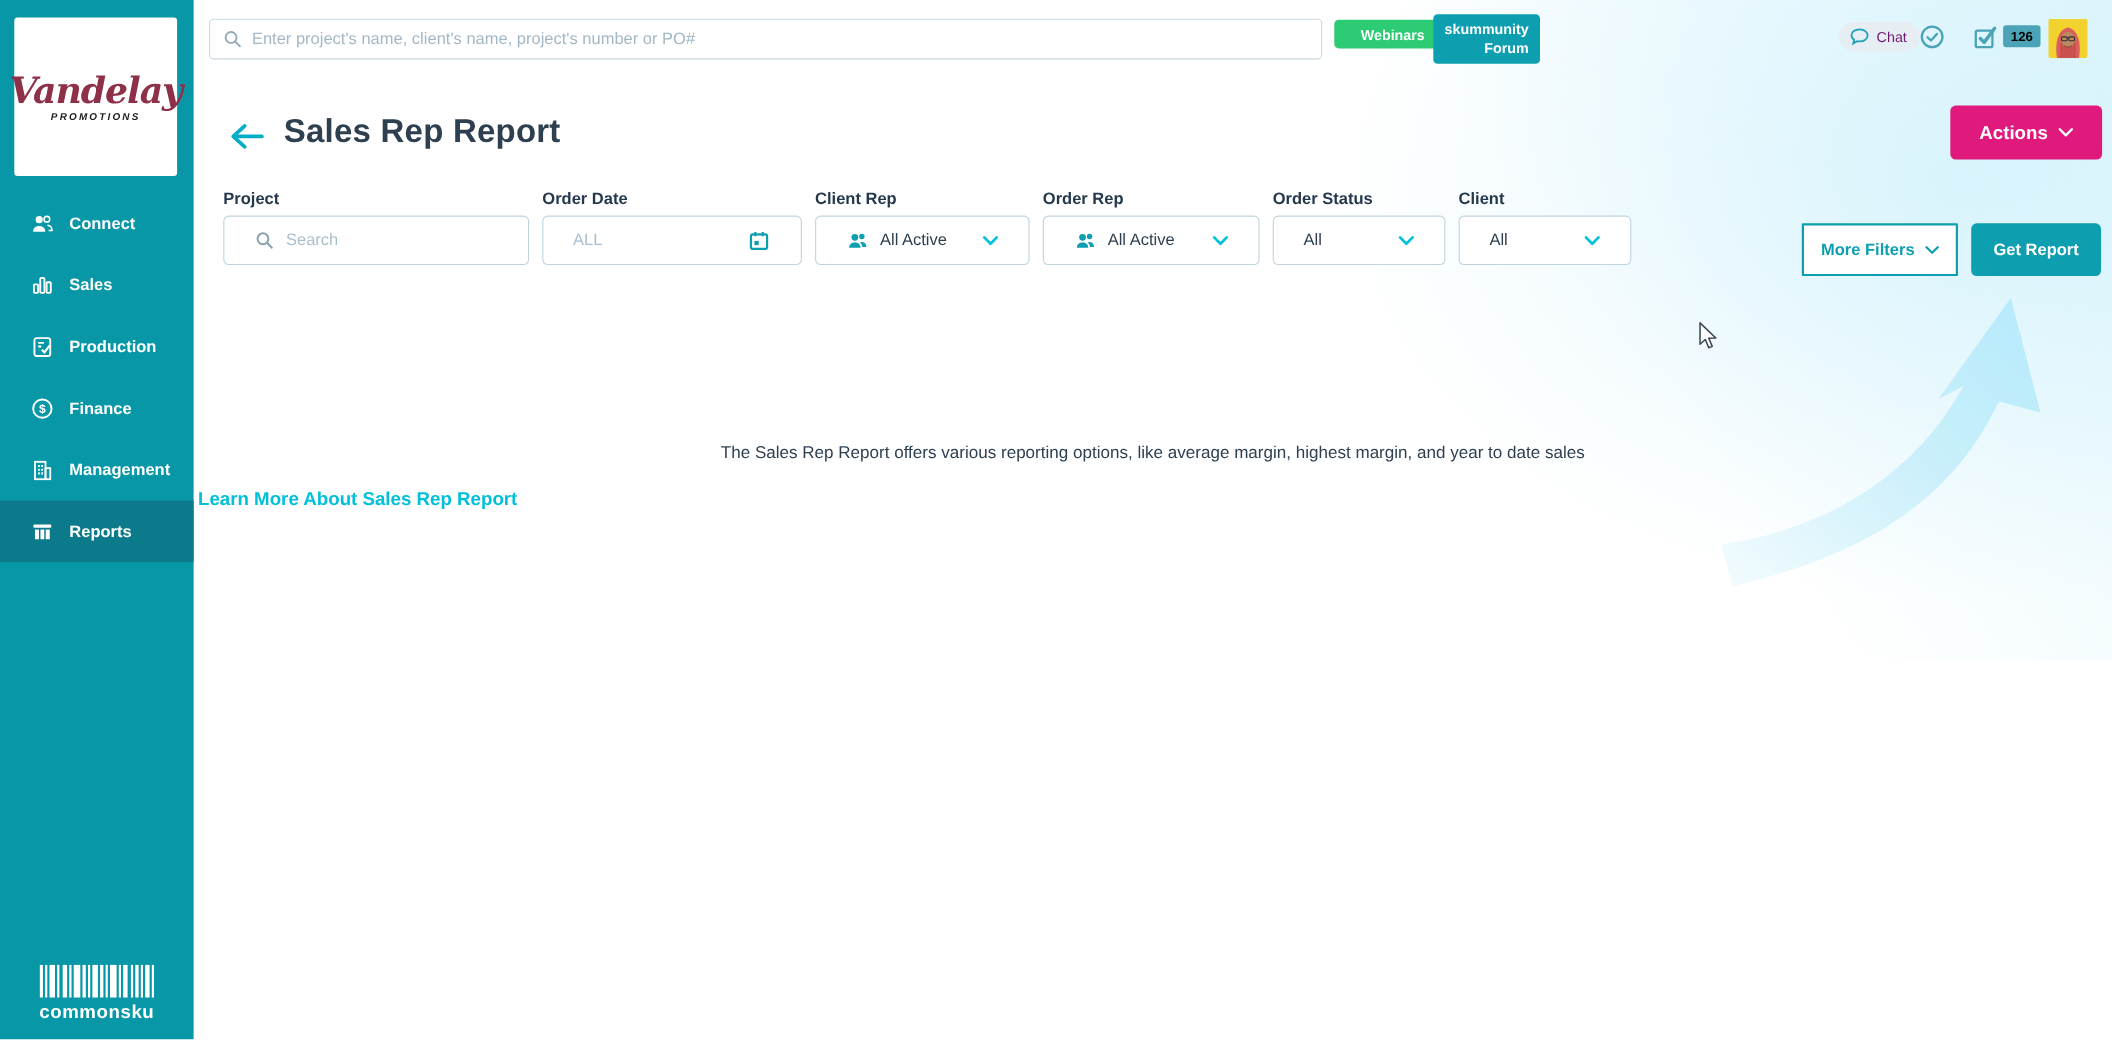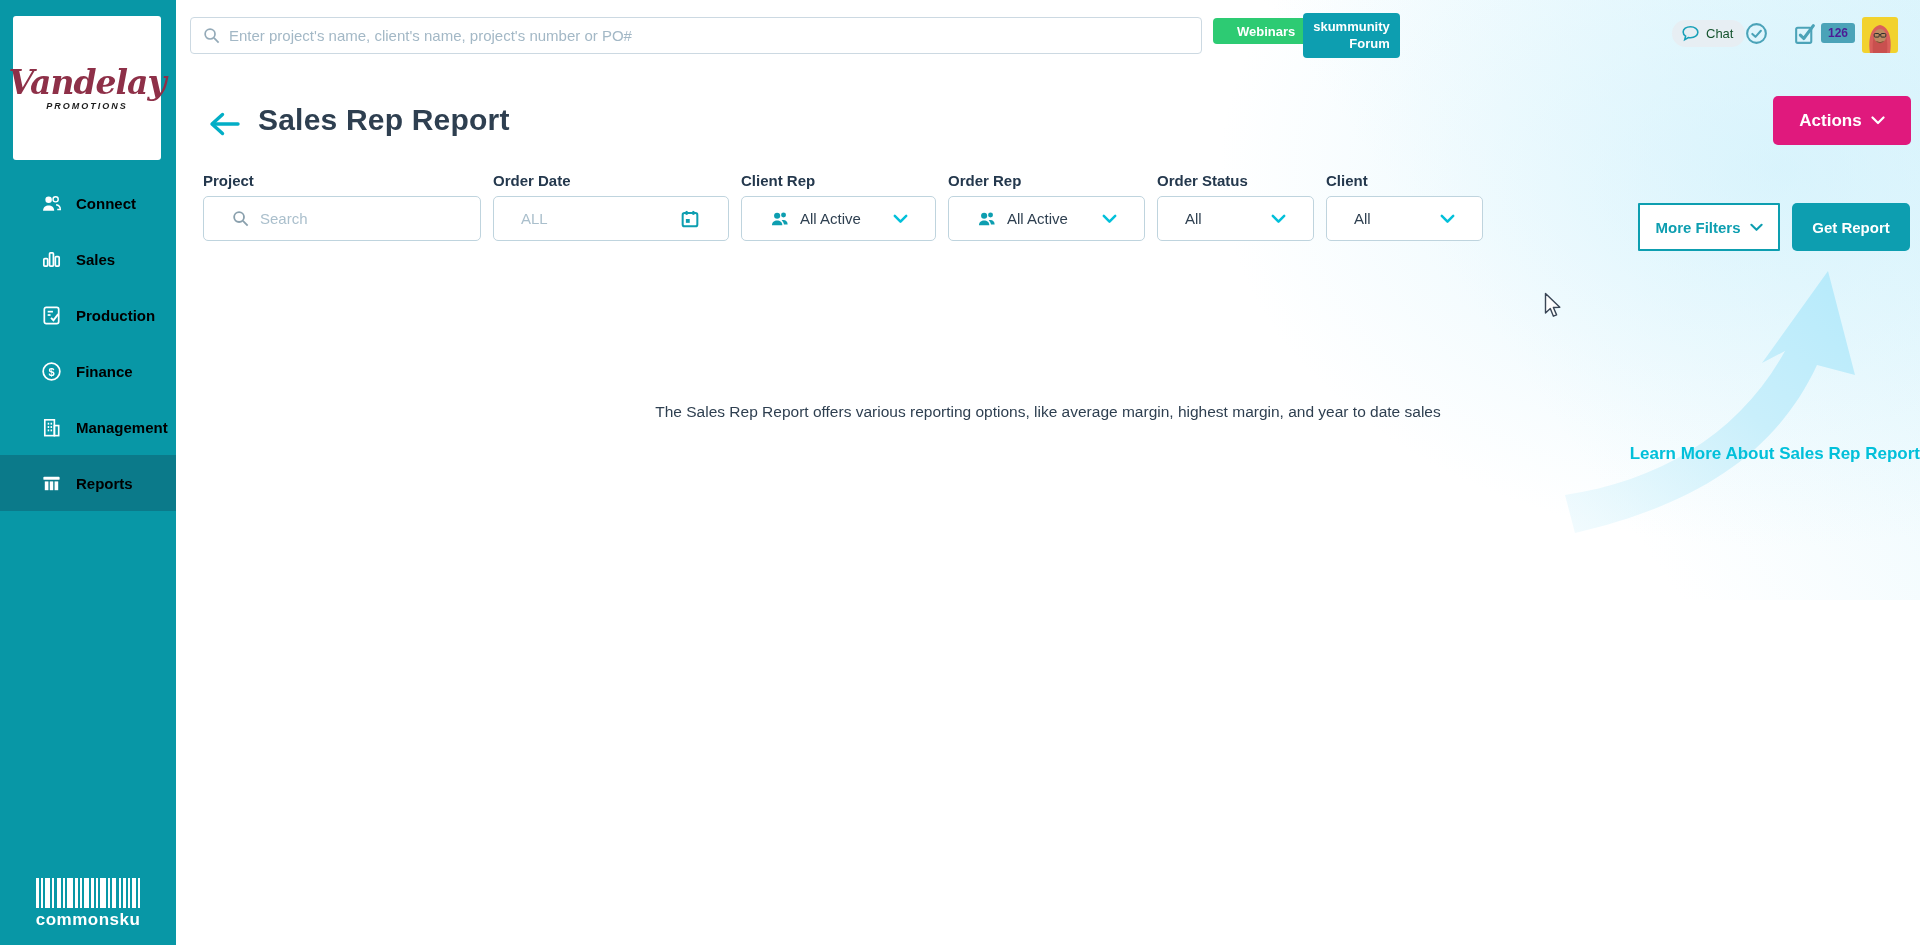--- a/index.html
+++ b/index.html
@@ -19,22 +19,22 @@
   .logo-script {
     font-family:"DejaVu Serif", serif; font-style:italic; font-weight:bold;
     font-size:33px; color:#8e3048; line-height:1; letter-spacing:-1px;
   }
   .logo-sub {
     font-size:9px; font-weight:bold; font-style:italic; letter-spacing:2px;
     color:#1d1d1d; margin-top:2px;
   }
   .nav { position:absolute; top:175px; left:0; width:176px; }
   .nav-item {
-    height:56px; display:flex; align-items:center; gap:13px; padding-left:39px;
-    color:#000000; font-weight:bold; font-size:15px; cursor:pointer;
+    height:56px; display:flex; align-items:center; gap:13px; padding-left:26px;
+    color:#ffffff; font-weight:bold; font-size:15px; cursor:pointer;
   }
   .nav-item.active { background:#0b7a8a; }
   .nav-icon { width:24px; height:24px; display:flex; align-items:center; justify-content:center; flex:none; }
   .sk-footer { position:absolute; bottom:15px; left:0; width:176px; text-align:center; }
   .sk-footer .wordmark { color:#fff; font-size:17px; font-weight:bold; letter-spacing:.5px; margin-top:-2px; }
   
   .search-wrap {
     position:absolute; left:190px; top:17px; width:1012px; height:37px;
     border:1px solid #ccd9e2; border-radius:4px; background:#fff; z-index:5;
   }
@@ -49,25 +49,25 @@
     color:#fff; font-weight:bold; font-size:13px; border-radius:4px; cursor:pointer;
     text-align:center; z-index:5;
   }
   .webinars-btn { left:1213px; top:18px; height:26px; padding:0 24px; background:#2dcb73; }
   .forum-btn { left:1303px; top:13px; width:97px; height:45px; background:#0d9eb0; line-height:1.25;text-align:right; }
   .chat-pill {
     position:absolute; left:1672px; top:20px; height:27px; padding:0 12px 0 8px;
     background:#e7eef3; border-radius:14px; display:flex; align-items:center; gap:5px;
     cursor:pointer; z-index:5;
   }
-  .chat-pill .chat-label { color:#14532d; font-size:13px; }
+  .chat-pill .chat-label { color:#701a75; font-size:13px; }
   .top-icon { position:absolute; cursor:pointer; z-index:5; }
   .badge-count {
     position:absolute; left:1821px; top:23px; height:20px; padding:0 7px;
-    background:#4ba3b8; border-radius:3px; color:#4c1d95; font-size:12px; font-weight:bold;
+    background:#4ba3b8; border-radius:3px; color:#000000; font-size:12px; font-weight:bold;
     display:flex; align-items:center; cursor:pointer; z-index:5;
   }
   .avatar { position:absolute; left:1862px; top:17px; width:36px; height:36px; border-radius:3px; overflow:hidden; cursor:pointer; z-index:5; }
   
   .back-arrow { position:absolute; left:206px; top:110px; cursor:pointer; z-index:5; }
   .page-title { position:absolute; left:258px; top:103px; font-size:30px; font-weight:bold; color:#2e3f50; letter-spacing:.2px; z-index:5; }
   .actions-btn {
     position:absolute; left:1773px; top:96px; width:138px; height:49px;
     background:#e0197d; border-radius:5px; color:#fff; font-weight:bold; font-size:17px;
     display:flex; align-items:center; justify-content:center; gap:9px; cursor:pointer; z-index:5;
@@ -93,21 +93,21 @@
     font-weight:bold; font-size:15px; display:flex; align-items:center; justify-content:center;
     gap:9px; cursor:pointer; z-index:5;
   }
   .get-report-btn {
     position:absolute; left:1792px; top:203px; width:118px; height:48px;
     background:#0d9eb0; border-radius:5px; color:#fff; font-weight:bold; font-size:15px;
     display:flex; align-items:center; justify-content:center; cursor:pointer; z-index:5;
   }
   
   .report-desc { position:absolute; left:176px; right:0; top:403px; text-align:center; font-size:15.5px; color:#2e3f50; z-index:5; }
-  .learn-more { position:absolute; left:180px; right:0; top:444px; text-align:right; z-index:5; }
+  .learn-more { position:absolute; left:180px; right:0; top:444px; text-align:left; z-index:5; }
   .learn-more a { color:#02c0da; font-size:17px; font-weight:bold; text-decoration:none; cursor:pointer; }
   
   .corner-glow {
     position:absolute; top:0; right:0; width:780px; height:600px; z-index:1; pointer-events:none;
     background:
       radial-gradient(ellipse at 82% 28%, rgba(199,238,251,.55), rgba(255,255,255,0) 62%),
       linear-gradient(235deg, rgba(213,243,252,.65) 0%, rgba(255,255,255,0) 55%);
   }
   .swoosh-arrow { position:absolute; left:1565px; top:243px; z-index:2; pointer-events:none; }
   .cursor { position:absolute; left:1544px; top:292px; z-index:50; pointer-events:none; }

